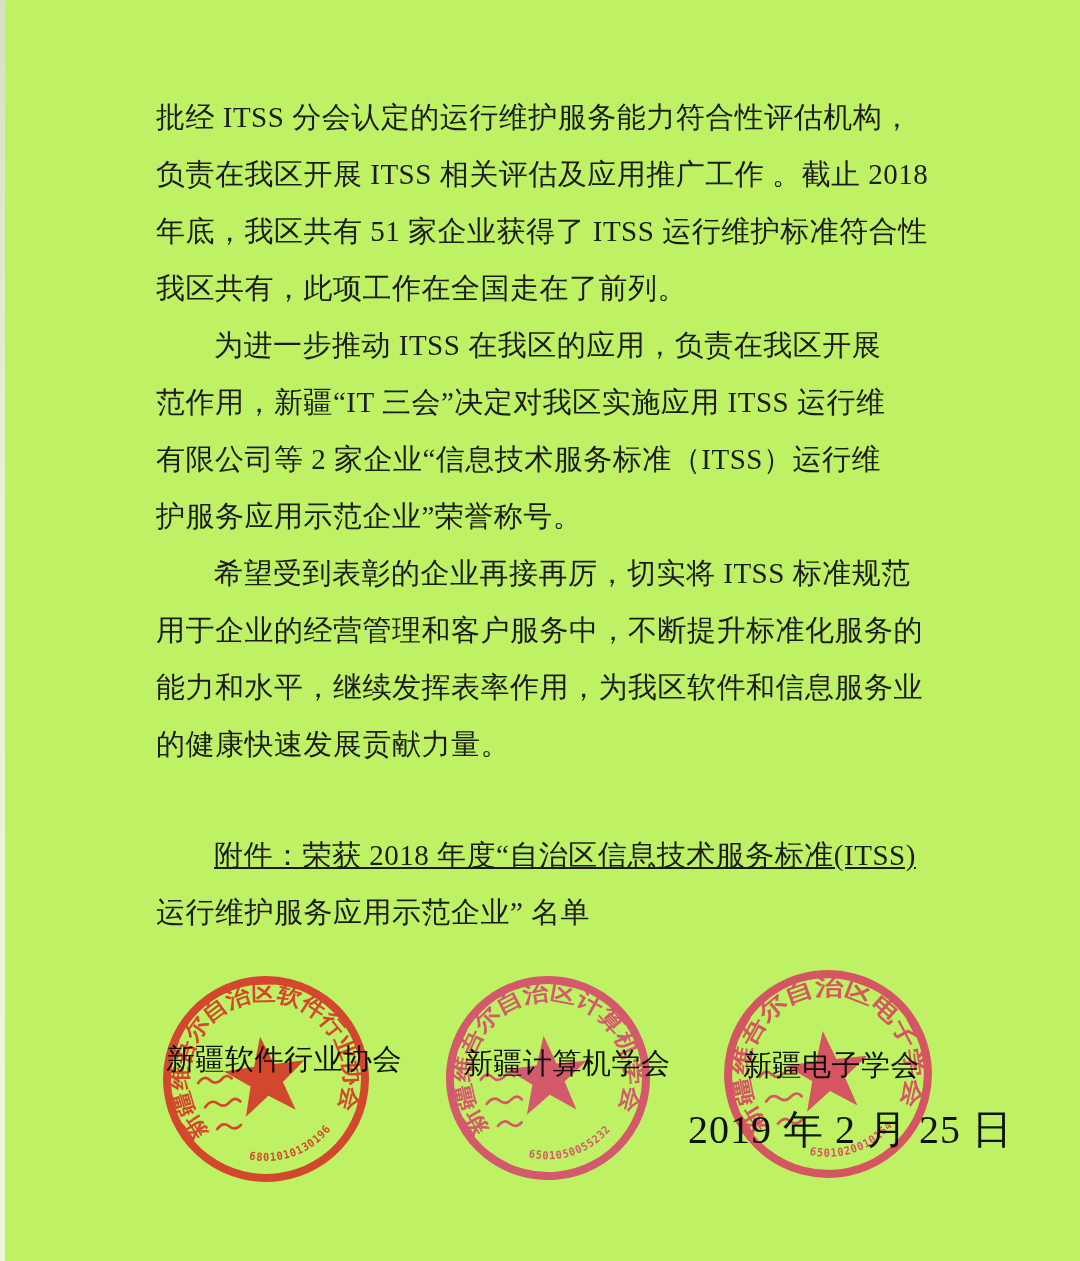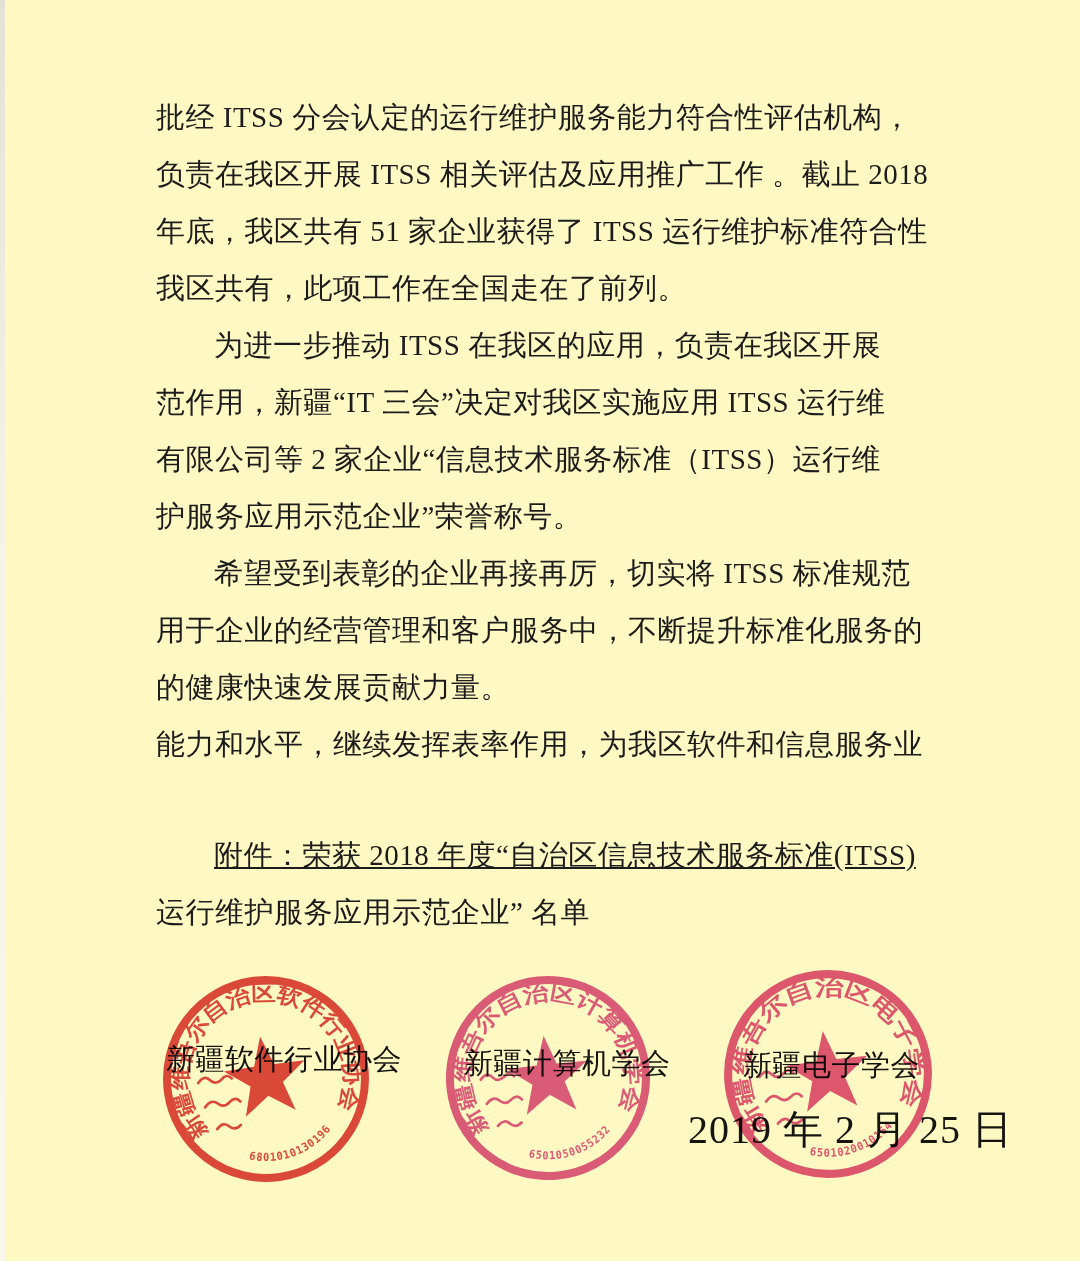--- a/index.html
+++ b/index.html
@@ -6,21 +6,21 @@
   body {
     width: 1080px; height: 1261px;
     background: #ffffff;
     font-family: "Liberation Serif", "DejaVu Serif", serif;
     color: #1e1e1e;
     position: relative;
     overflow: hidden;
   }
   .page {
     position: absolute; inset: 0;
-    background: #fef9c3;
+    background: #bef264;
   }
   
   .page::before {
     content: ""; position: absolute; left: 0; top: 0;
     width: 5px; height: 100%;
     background: linear-gradient(180deg, #dcdcdc, #f1f1f1 40%, #f7f7f7);
     opacity: .8;
   }
   .doc {
     position: absolute; left: 156px; top: 89px; width: 770px;
@@ -69,22 +69,22 @@
       <div class="line">批经 ITSS 分会认定的运行维护服务能力符合性评估机构，</div>
       <div class="line">负责在我区开展 ITSS 相关评估及应用推广工作 。截止 2018</div>
       <div class="line">年底，我区共有 51 家企业获得了 ITSS 运行维护标准符合性</div>
       <div class="line">我区共有，此项工作在全国走在了前列。</div>
       <div class="line indent">为进一步推动 ITSS 在我区的应用，负责在我区开展</div>
       <div class="line">范作用，新疆“IT 三会”决定对我区实施应用 ITSS 运行维</div>
       <div class="line">有限公司等 2 家企业“信息技术服务标准（ITSS）运行维</div>
       <div class="line">护服务应用示范企业”荣誉称号。</div>
       <div class="line indent">希望受到表彰的企业再接再厉，切实将 ITSS 标准规范</div>
       <div class="line">用于企业的经营管理和客户服务中，不断提升标准化服务的</div>
+      <div class="line">能力和水平，继续发挥表率作用，为我区软件和信息服务业</div>
       <div class="line">的健康快速发展贡献力量。</div>
-      <div class="line">能力和水平，继续发挥表率作用，为我区软件和信息服务业</div>
       <div class="line indent gap-before">附件：荣获 2018 年度“自治区信息技术服务标准(ITSS)</div>
       <div class="line">运行维护服务应用示范企业” 名单</div>
     </div>
 
   <div class="seal seal-1">
       <svg viewBox="0 0 240 240" style="opacity:.9">
         <circle cx="120" cy="120" r="111" fill="none" stroke="#d7352a" stroke-width="9"></circle>
         <path id="rim-0" d="M 47.9 170.5 A 88 88 0 1 1 192.1 170.5" fill="none"></path>
         <text font-size="25" font-weight="bold" fill="#d7352a"><textPath href="#rim-0" textLength="376" lengthAdjust="spacingAndGlyphs">新疆维吾尔自治区软件行业协会</textPath></text>
         <path id="num-0" d="M 88.5 206.5 A 92 92 0 0 0 190.5 179.1" fill="none"></path>

